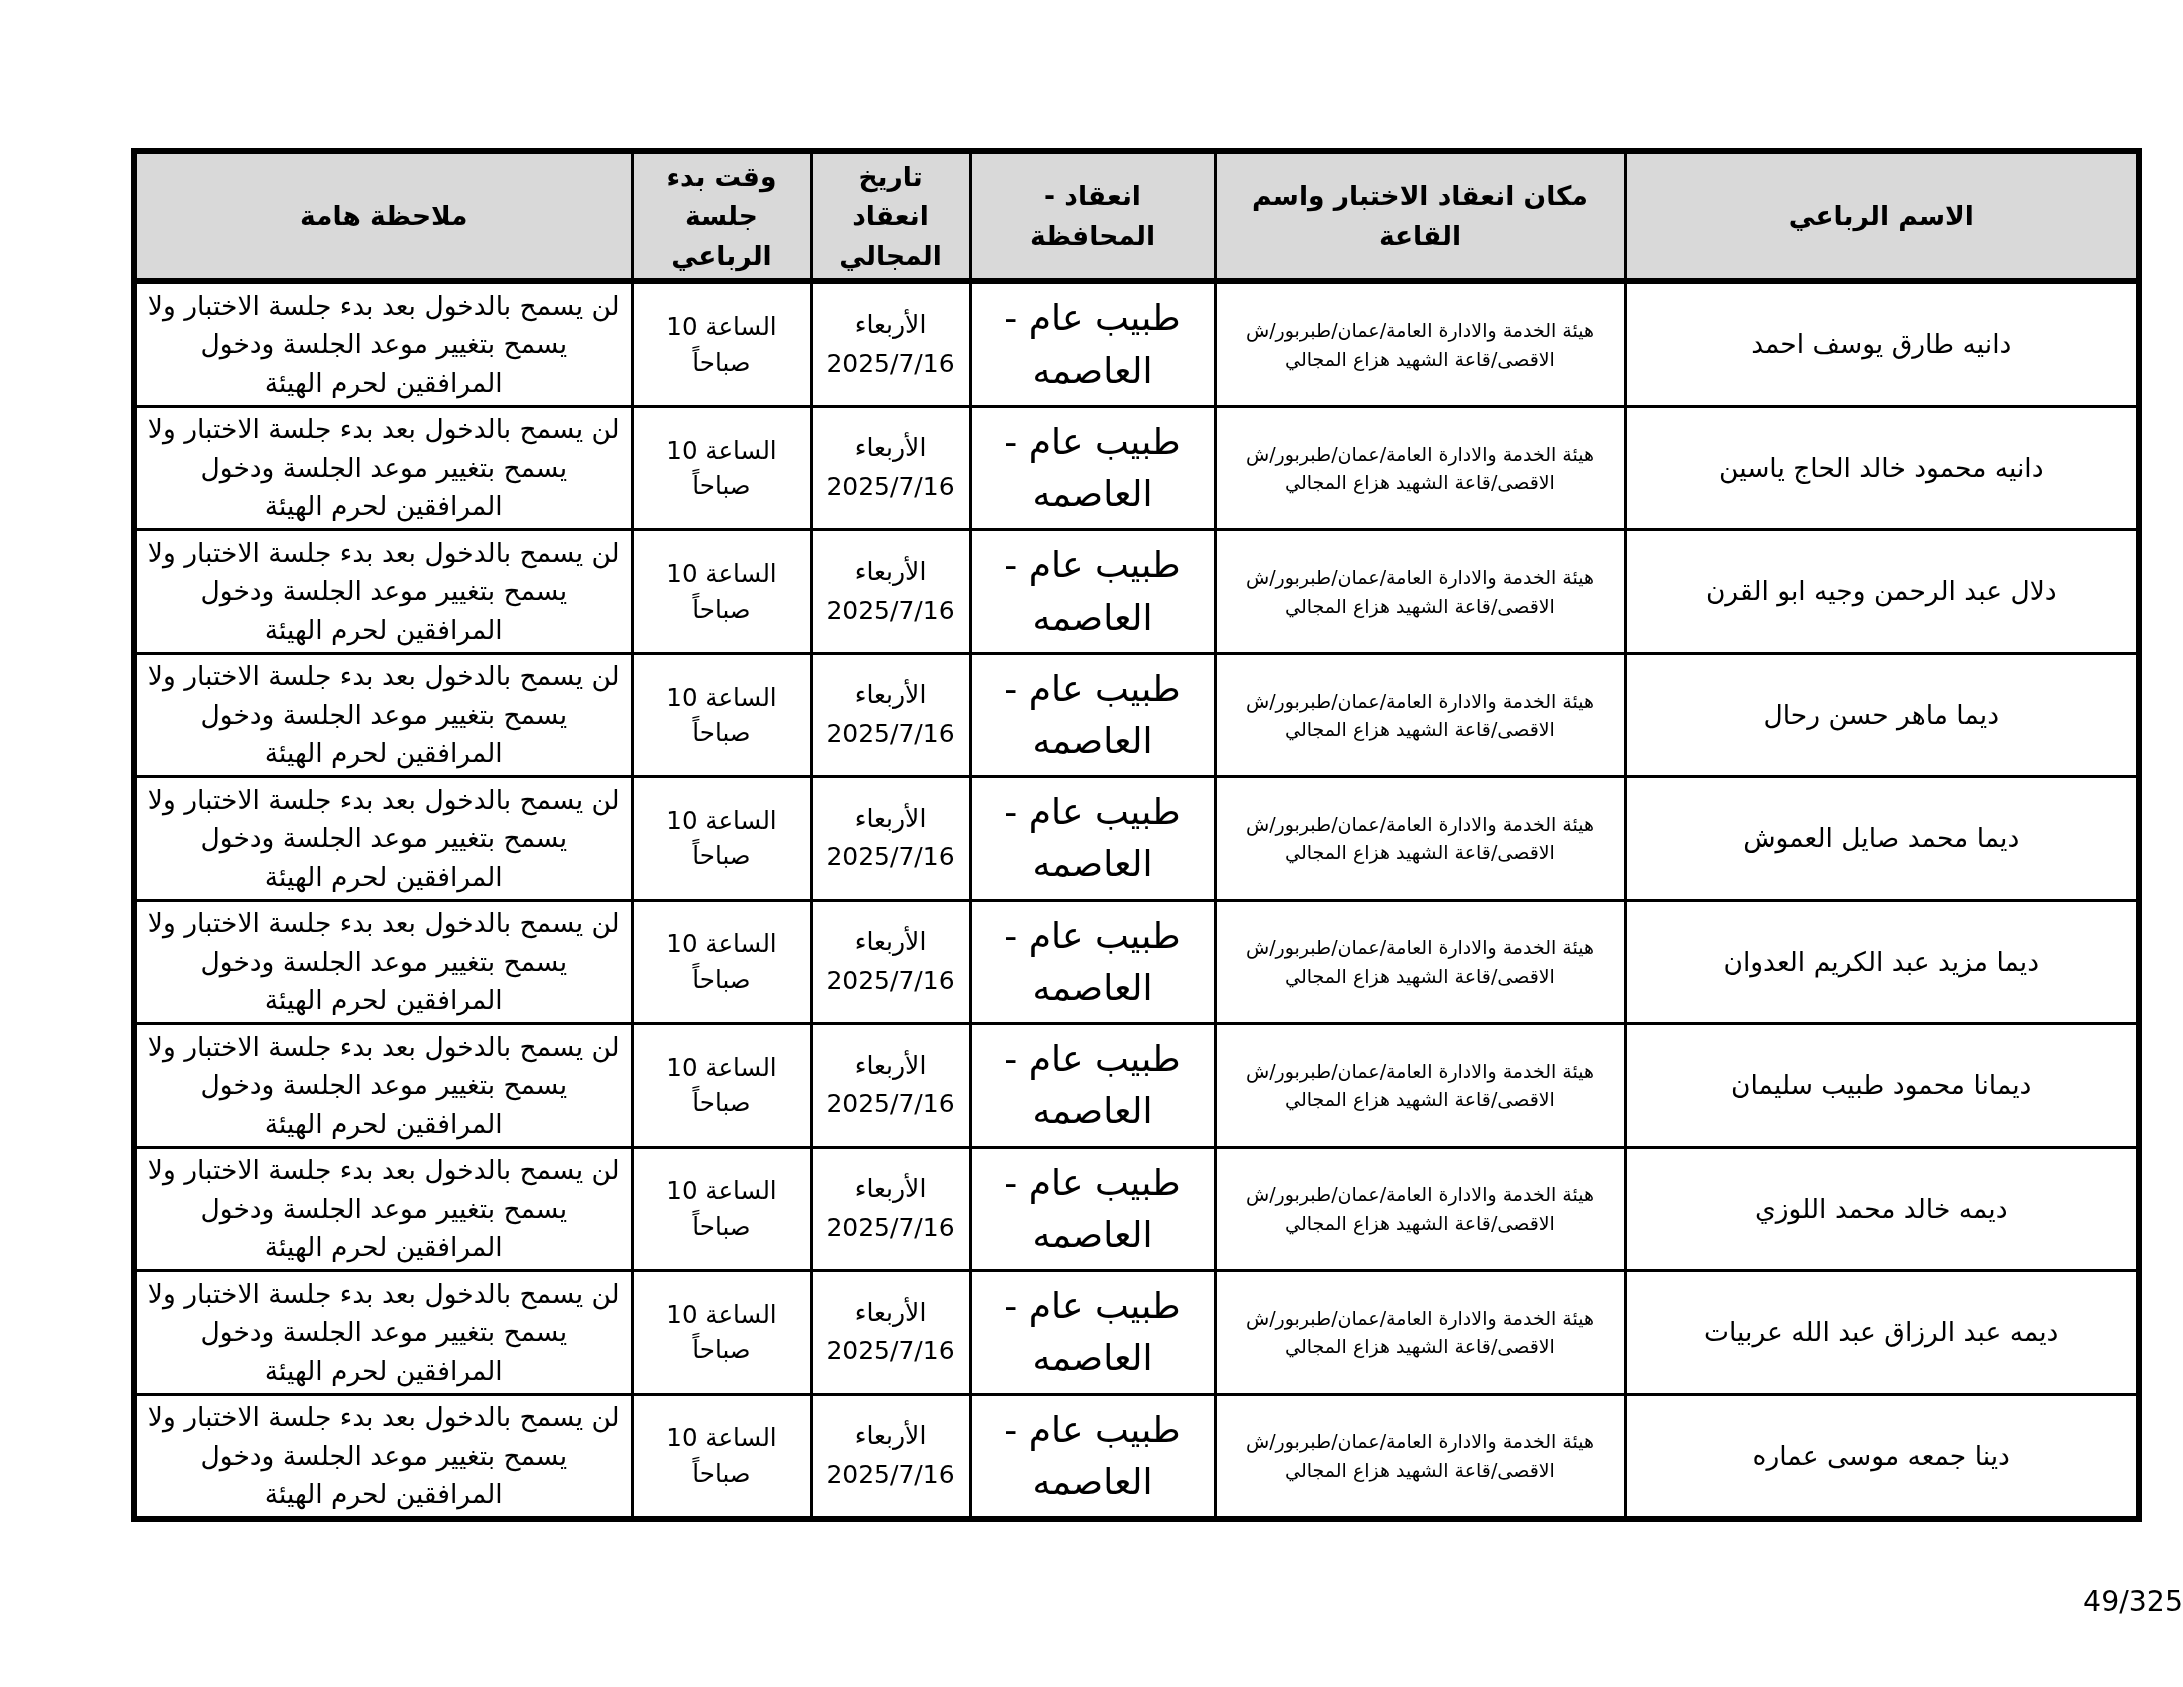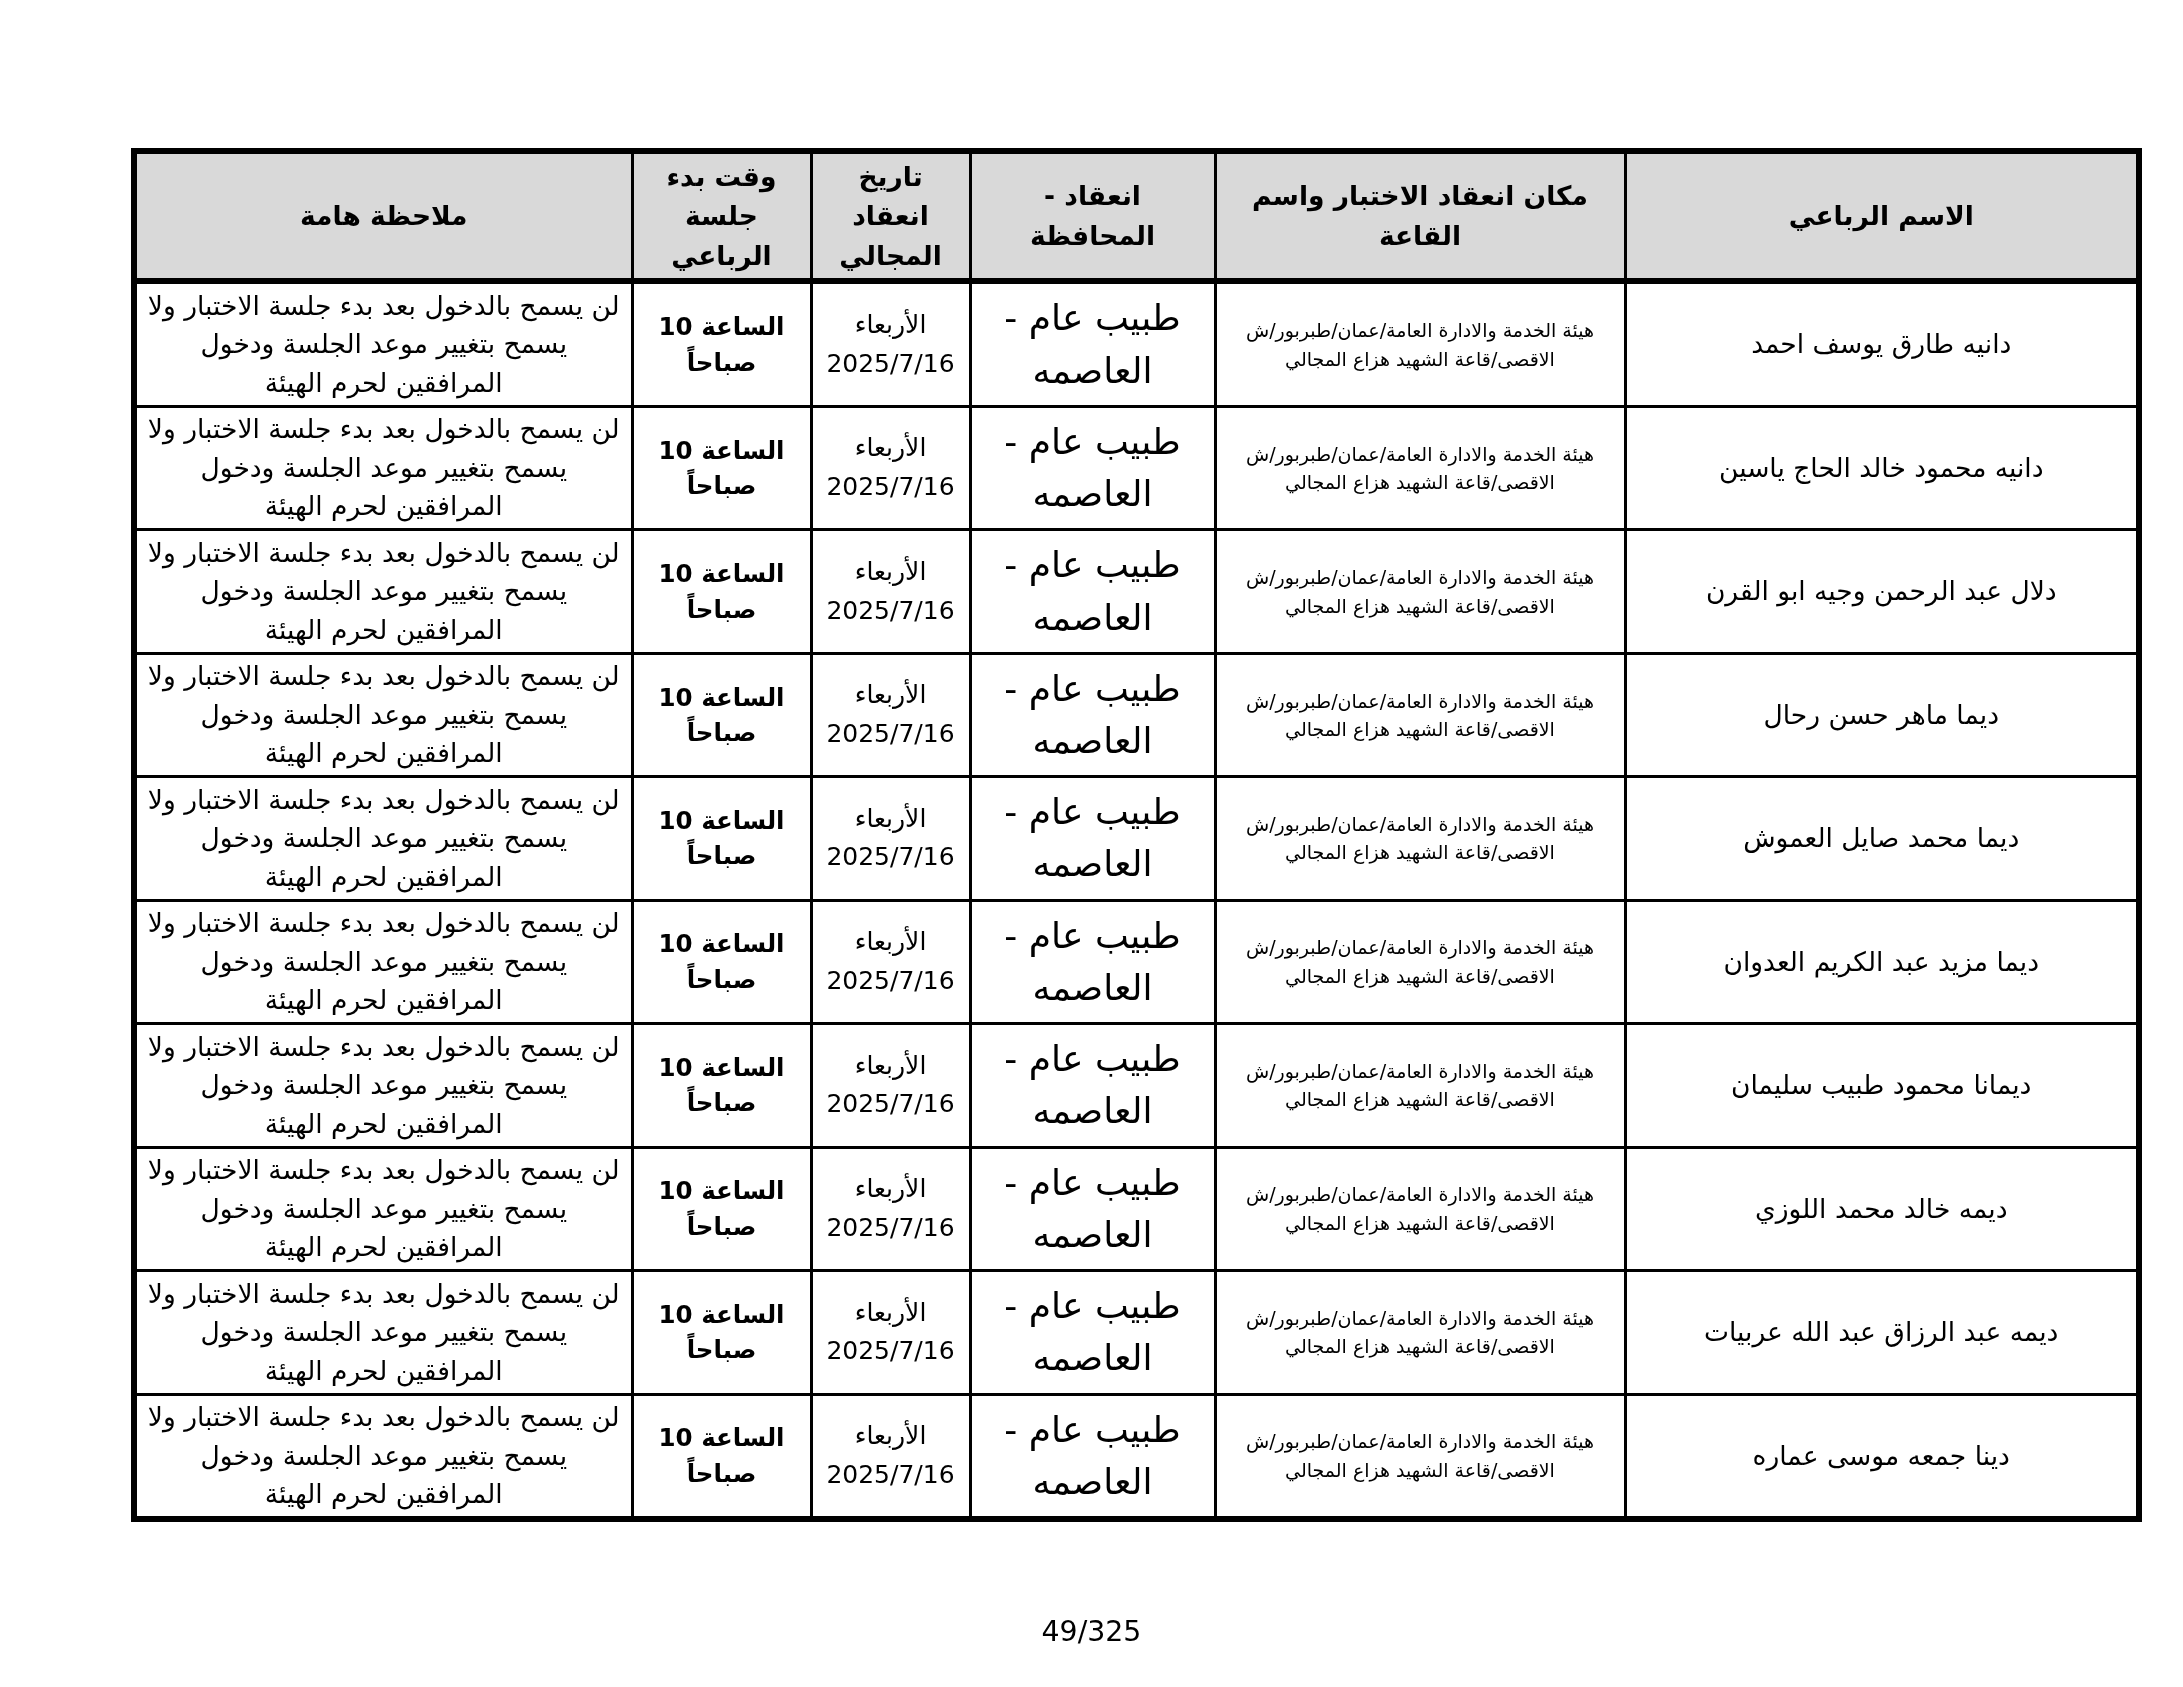--- a/index.html
+++ b/index.html
@@ -36,31 +36,30 @@
     background: #d9d9d9;
     font-weight: 700;
     font-size: 26.5px;
     line-height: 1.5;
     border-bottom-width: 6px;
   }
   td.c-name  { font-size: 26.5px; line-height: 1.45; }
   td.c-loc   { font-size: 19px; line-height: 1.5; }
   td.c-job   { font-size: 36px; line-height: 1.45; }
   td.c-date  { font-size: 25px; line-height: 1.55; }
-  td.c-time  { font-size: 24.5px; line-height: 1.45; font-weight: bold; }
+  td.c-time  { font-size: 24.5px; line-height: 1.45; }
   td.c-note  { font-size: 26.5px; line-height: 1.45; }
   .footer {
     position: absolute;
     left: 0; top: 1585px;
     width: 2183px;
-    text-align: center;
+    text-align: right;
     font-size: 28.4px;
     color: #000000;
     direction: ltr;
-    margin-top: 30px;
   }
 </style>
 </head>
 <body>
 
 <div class="page">
 
   <table class="schedule" dir="rtl">
     <colgroup>
       <col style="width:514px">

